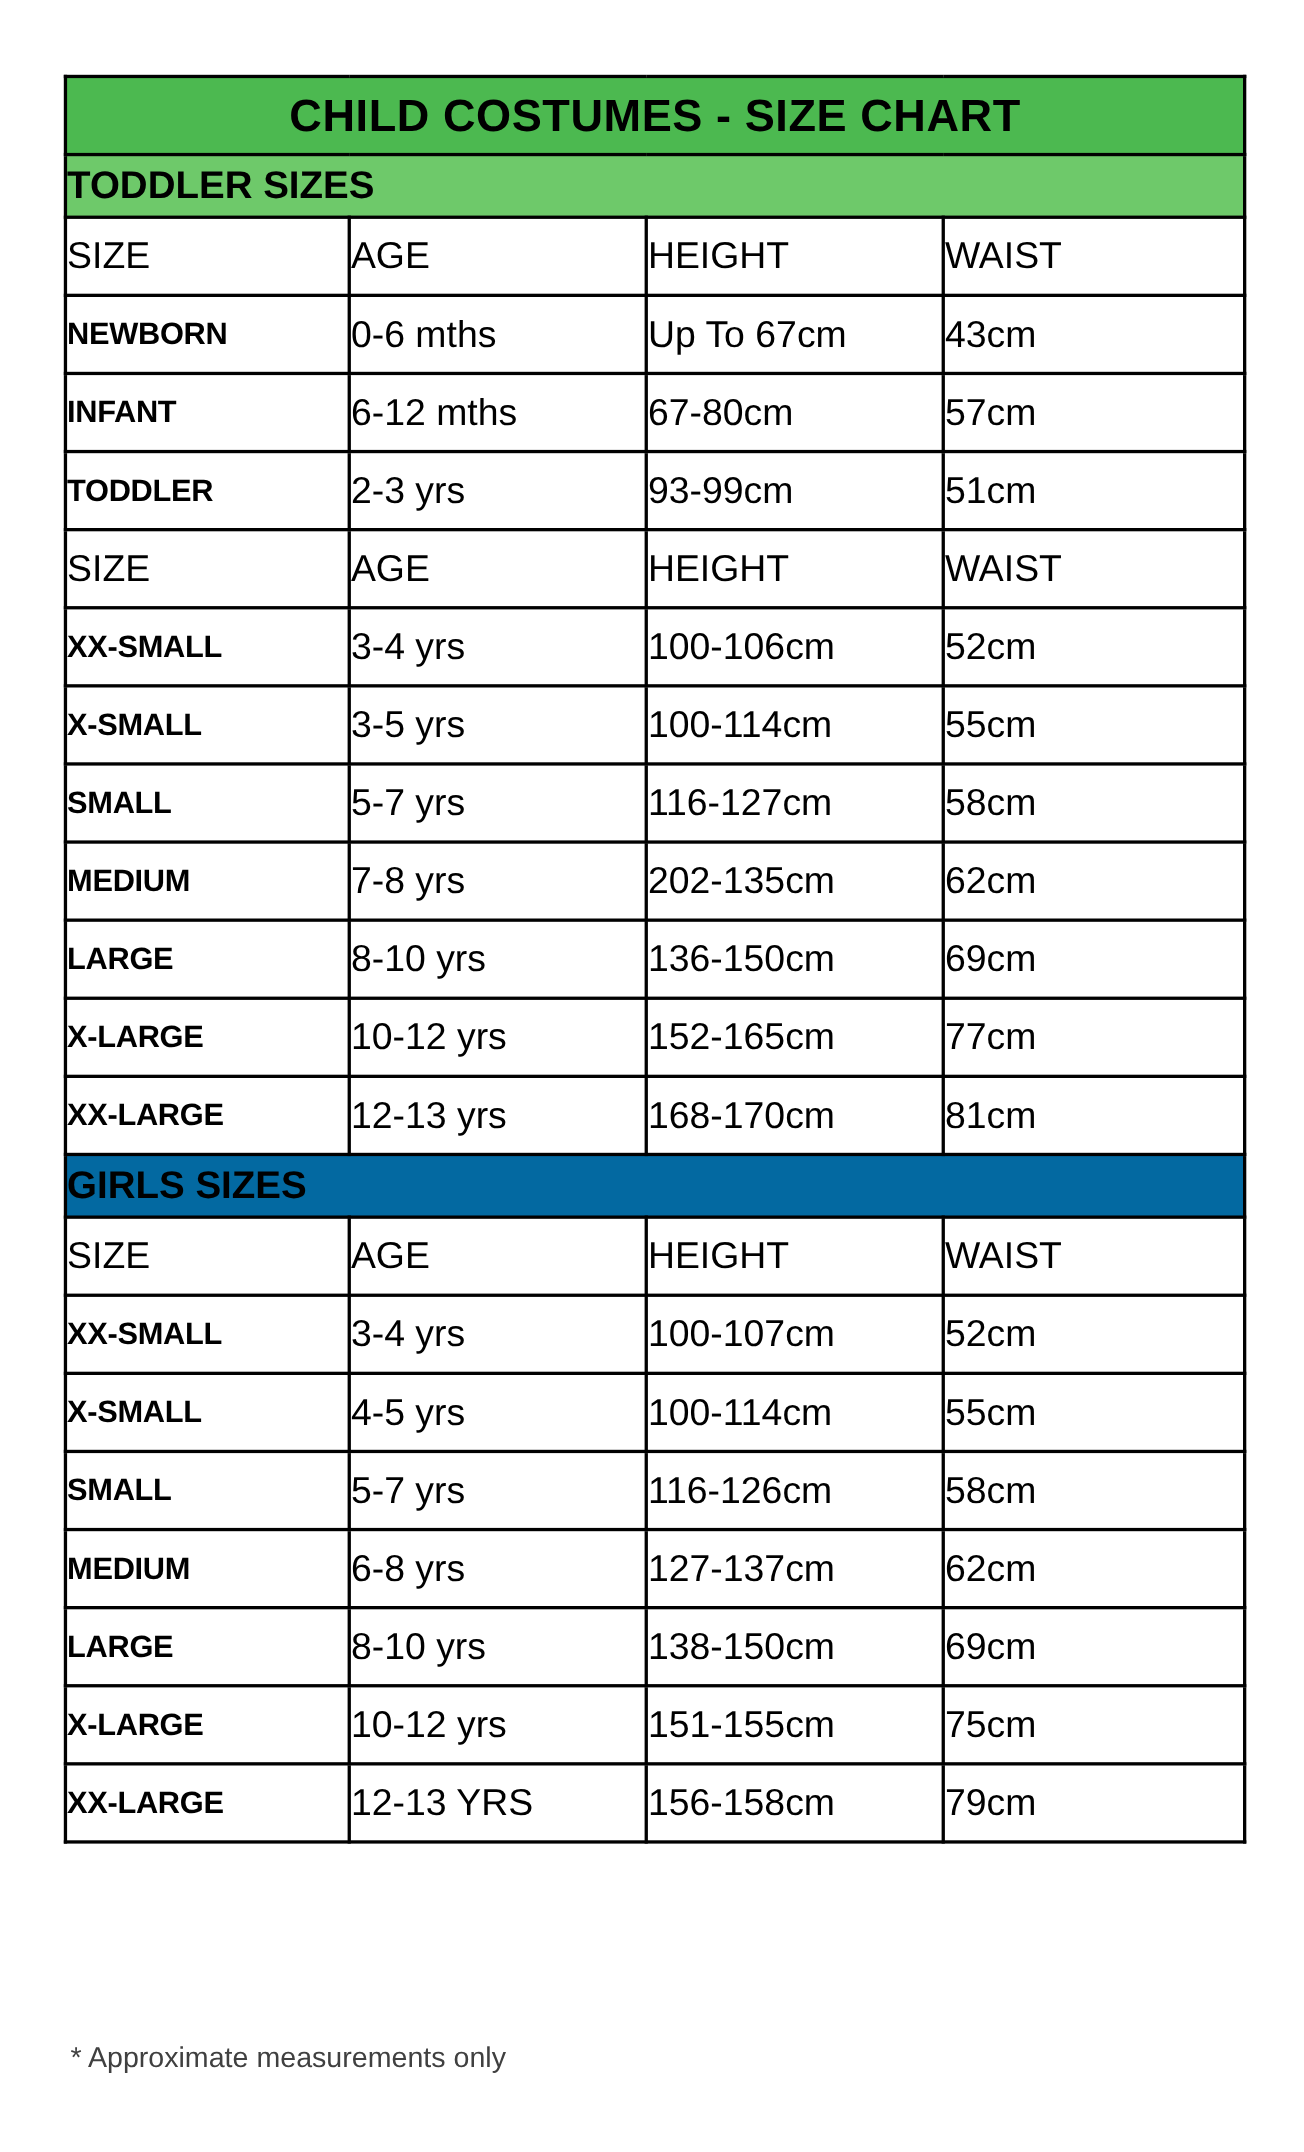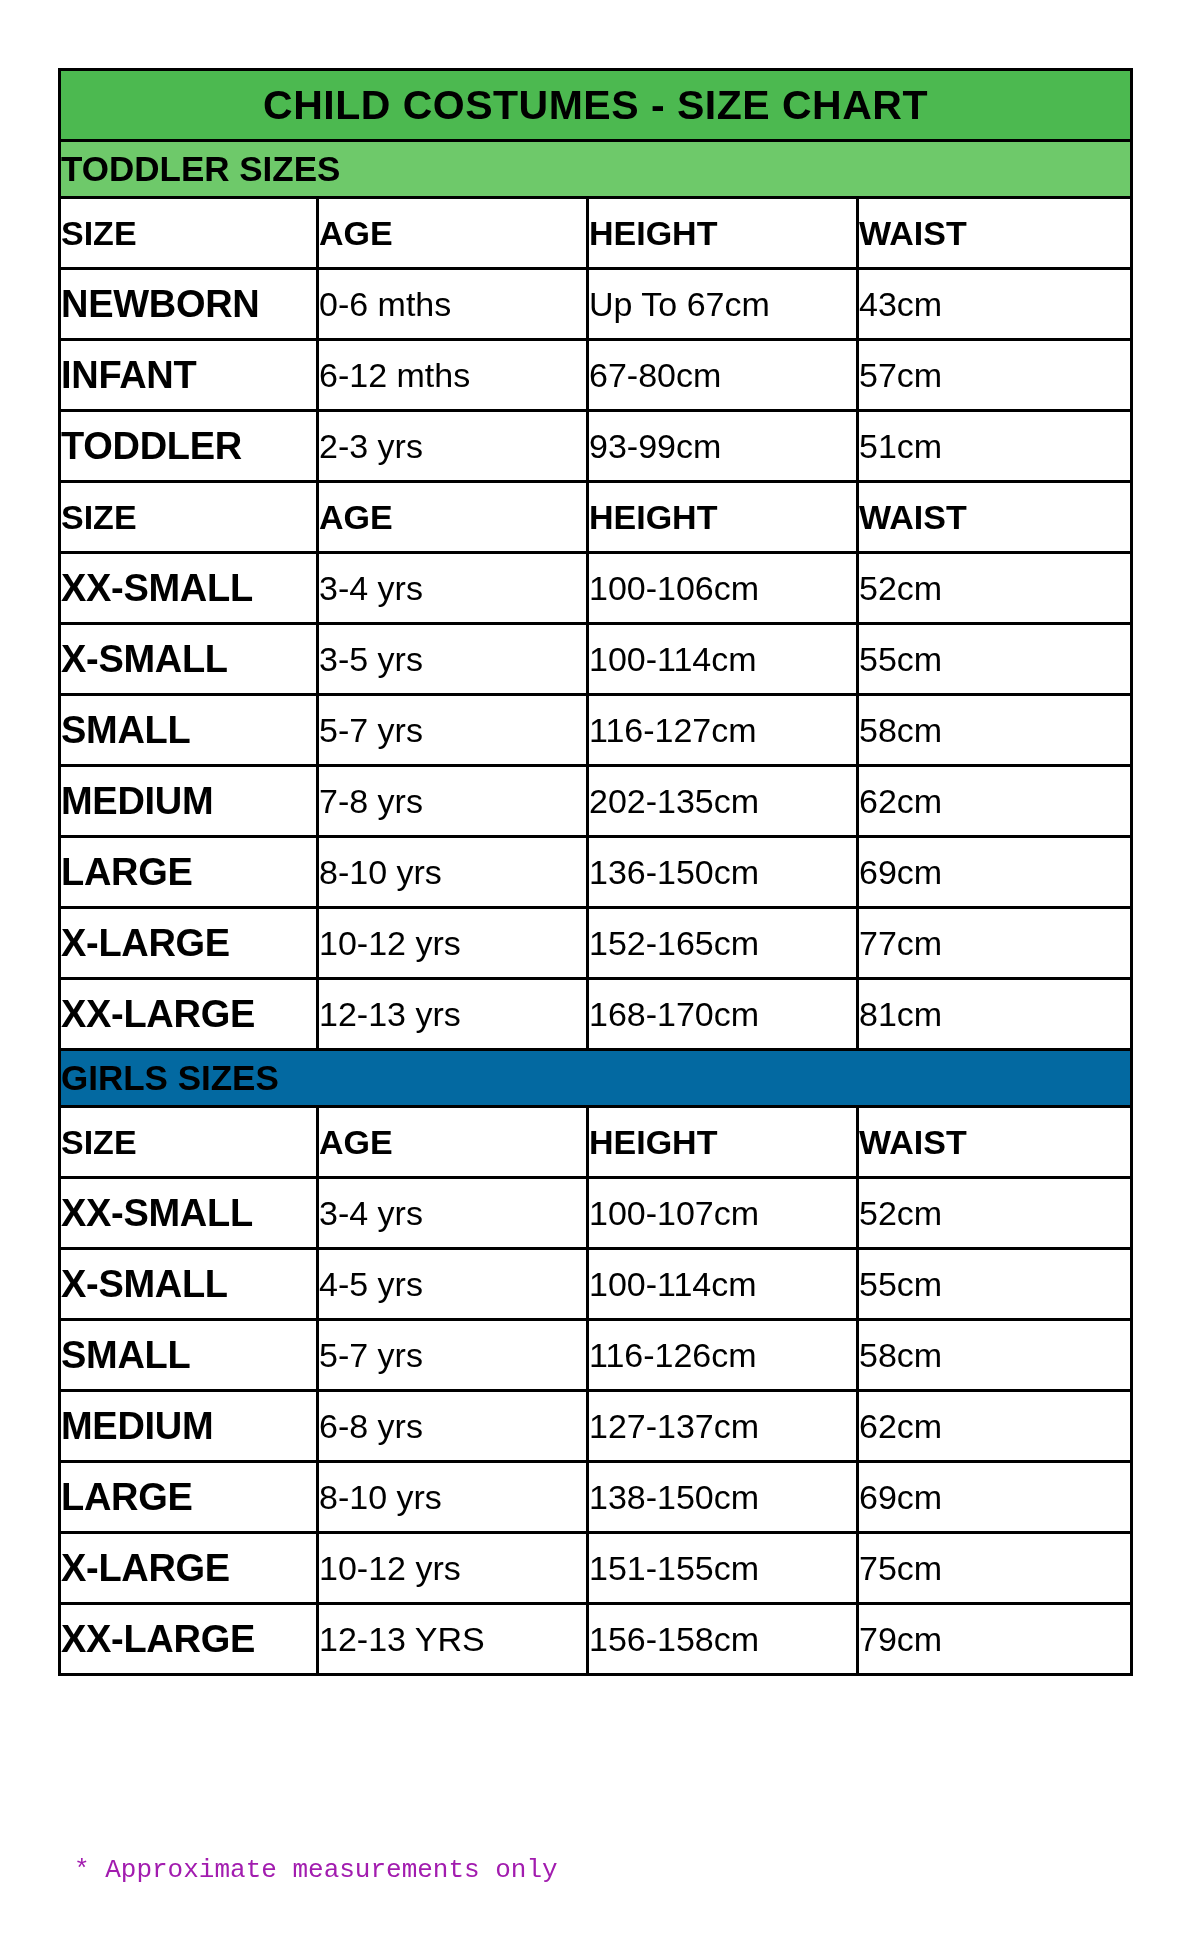--- a/index.html
+++ b/index.html
@@ -51,42 +51,41 @@
     font-size: 35px;
     height: 54px;
     line-height: 54px;
   }
   .band-toddler td { background: #6ec96a; }
   .band-boys td    { background: #18a5e0; }
   .band-girls td   { background: #0369a1; }
 
   .head-row td {
     font-size: 34px;
-    font-weight: bold;
+    font-weight: normal;
     height: 68px;
     padding-left: 14px;
   }
   .data-row td {
     font-size: 34px;
     height: 68px;
     padding-left: 14px;
   }
   .data-row td.size-cell {
     font-weight: bold;
-    font-size: 38px;
+    font-size: 28px;
     letter-spacing: -0.3px;
     margin-left: 26px;
   }
   .footnote {
     position: absolute;
-    left: 74px;
+    left: 64px;
     top: 1855px;
     font-size: 26px;
-    color: #a21caf;
-    font-family: Liberation Mono, monospace;
+    color: #404040;
   }
 </style>
 </head>
 <body>
 
 <div id="chart-wrap">
   <table class="size-chart">
     <colgroup>
       <col class="c-size">
       <col class="c-age">

